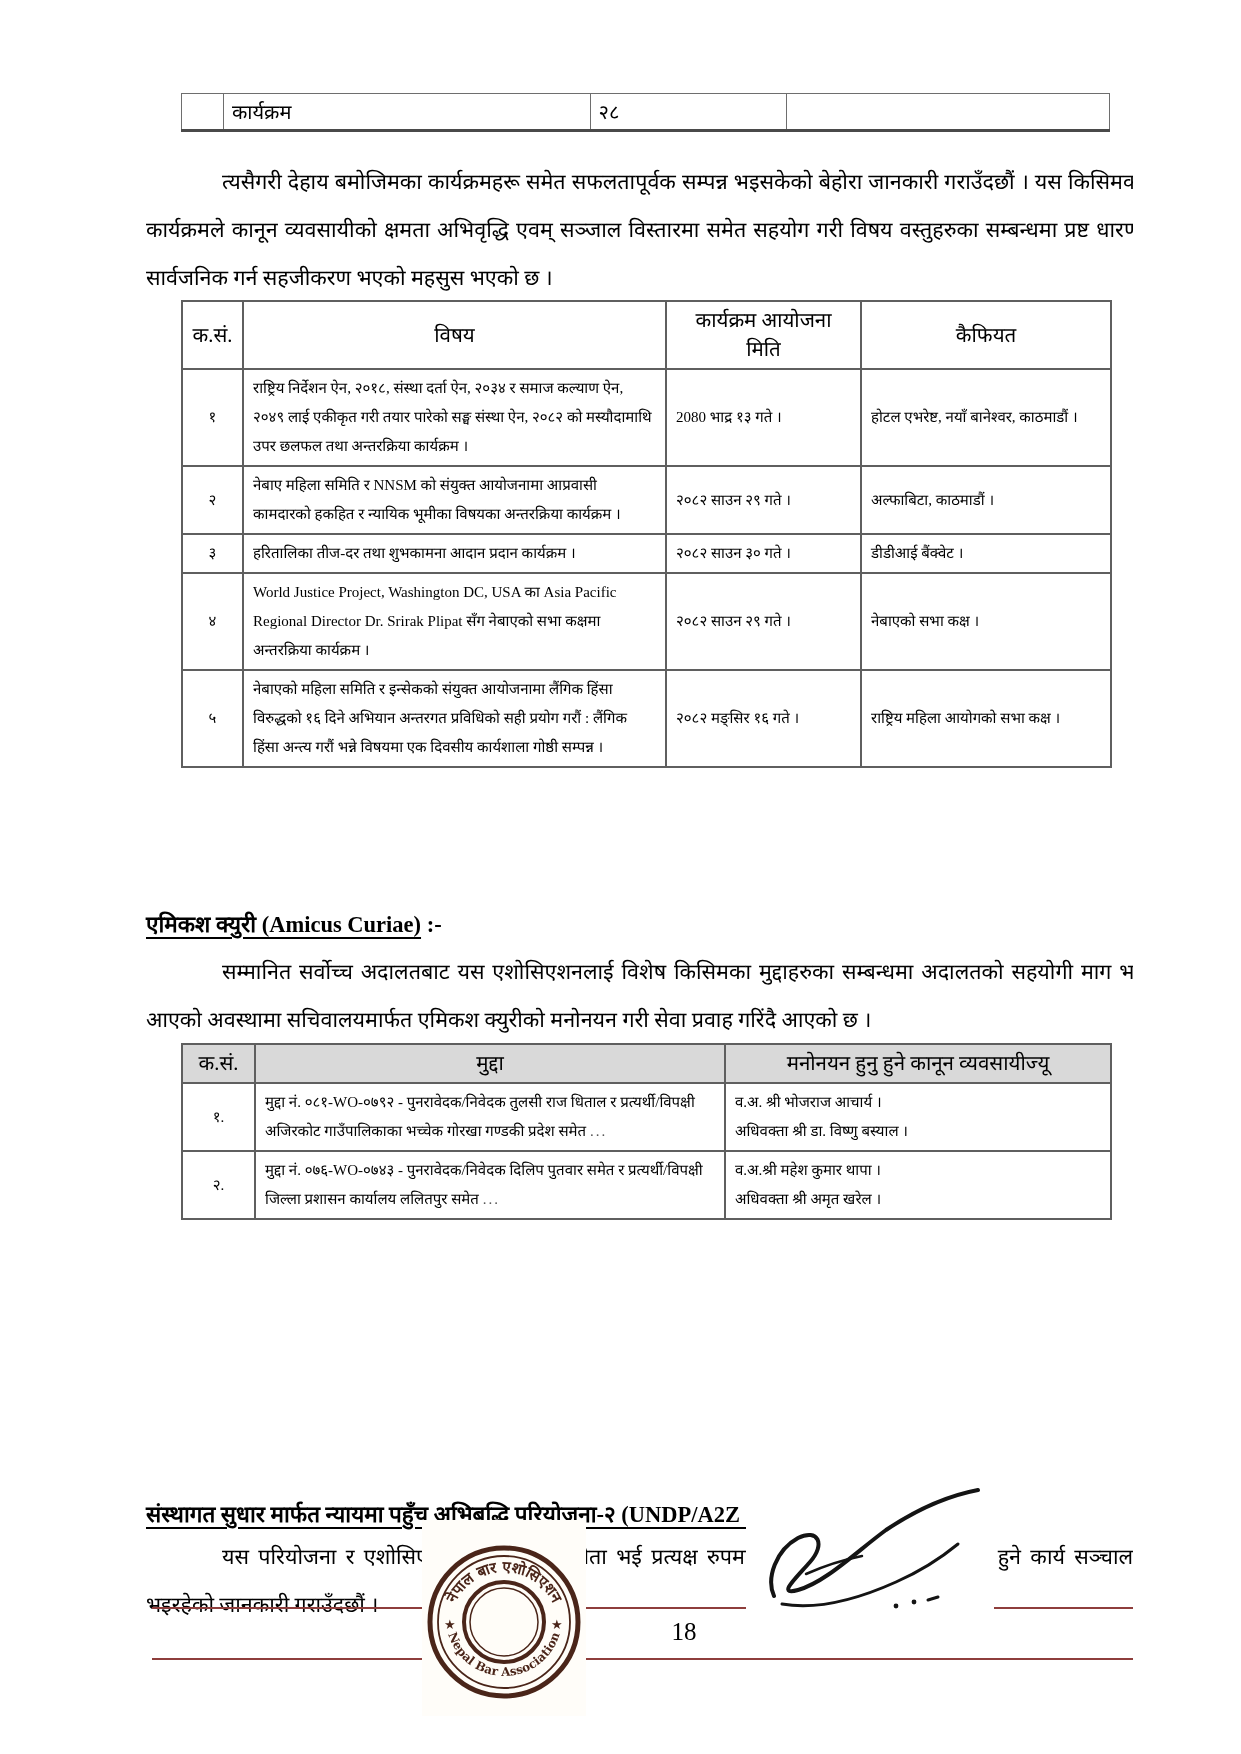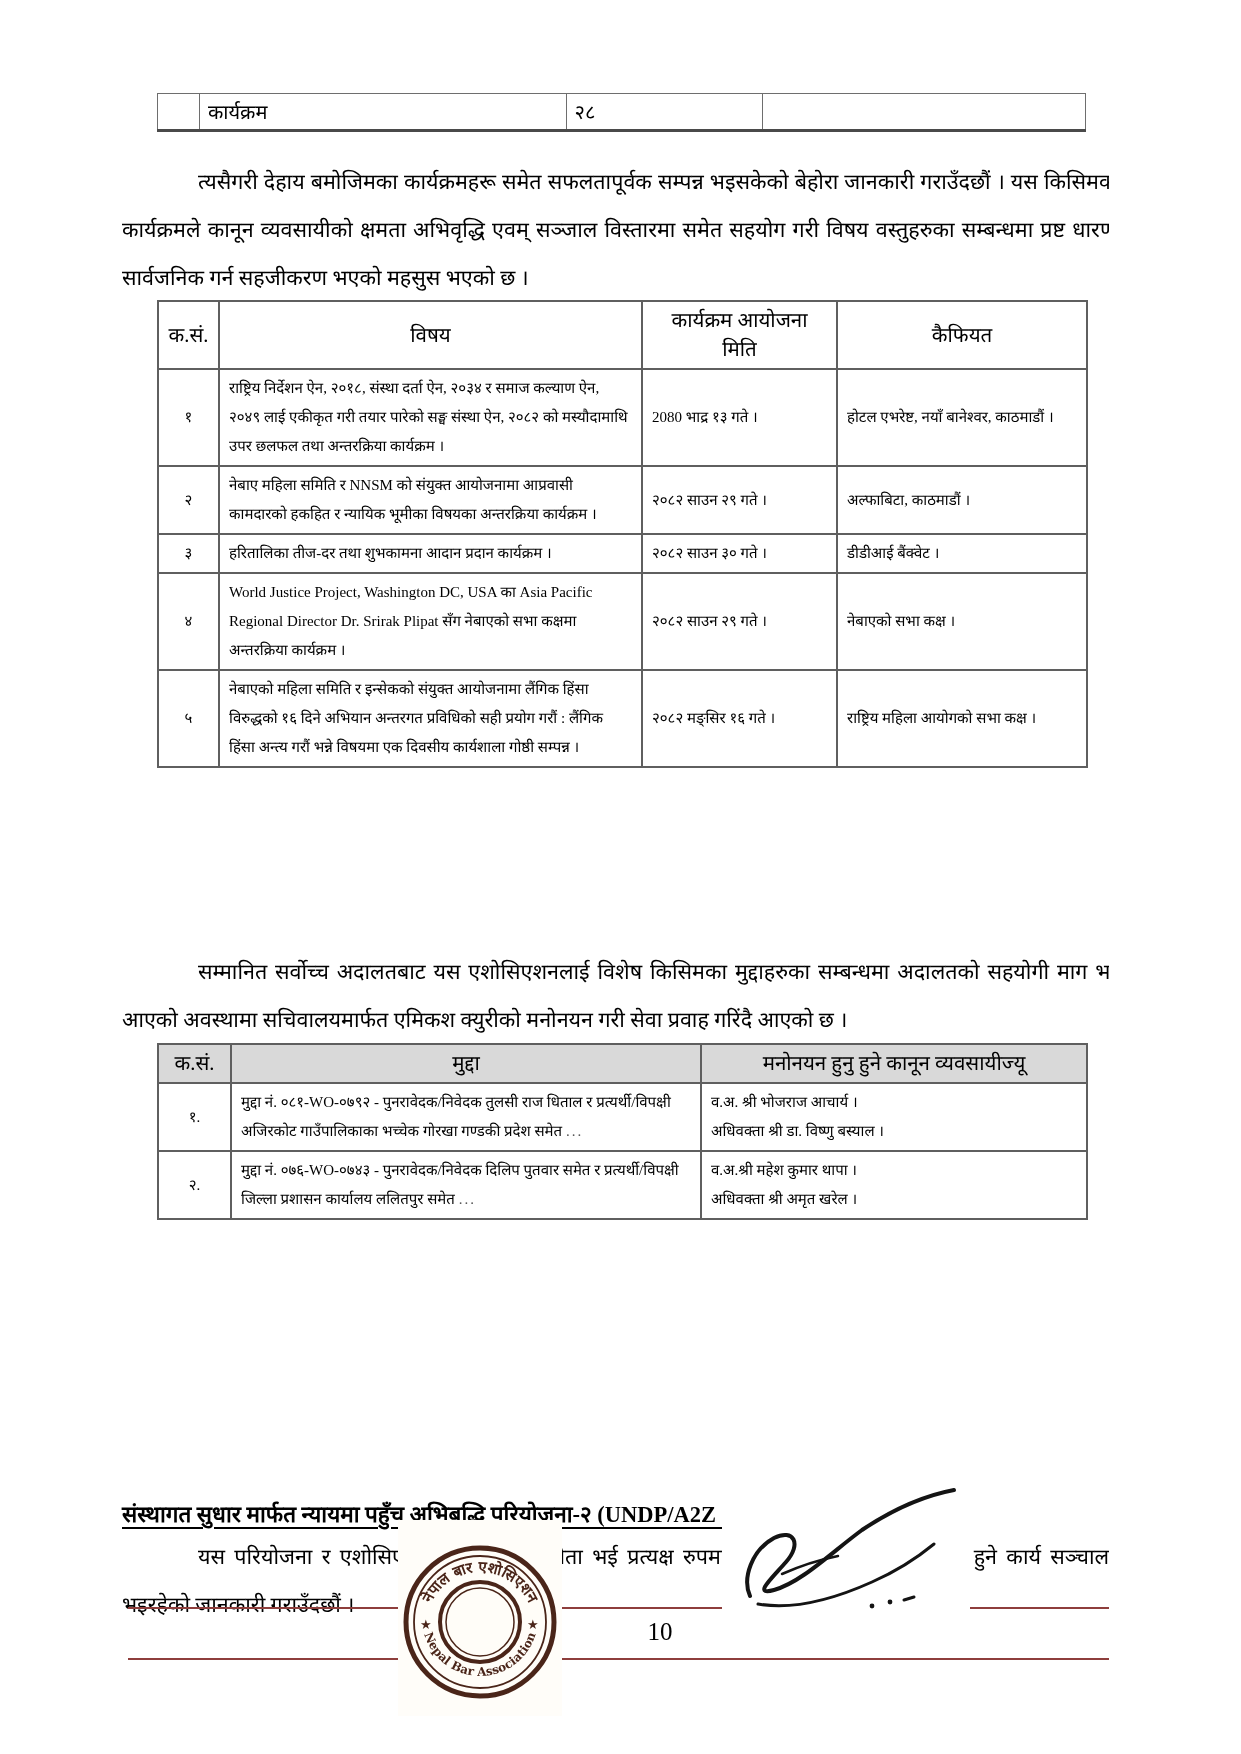--- a/index.html
+++ b/index.html
@@ -1,18 +1,18 @@
 <!DOCTYPE html>
 <html><head>
 <meta charset="utf-8">
 <style>
   * { margin:0; padding:0; box-sizing:border-box; }
   html,body { background:#ffffff; }
   body { font-family:"Liberation Serif","DejaVu Serif",serif; color:#000; }
-  .page { position:relative; width:1109px; height:1754px; background:#fff; overflow:hidden; }
+  .page { position:relative; width:1109px; height:1754px; background:#fff; overflow:hidden;margin-left:24px; }
 
   
   .para { position:absolute; left:122px; width:999px; font-size:21.5px; line-height:48px;
           text-align:justify; font-weight:normal; }
   .para .indent { display:inline-block; width:76px; }
 
   
   .cont-table { position:absolute; left:157px; top:93px; width:929px; border-collapse:collapse; }
   .cont-table td { border:1.5px solid #6e6e6e; border-bottom:3px solid #4a4a4a; height:37px;
                    font-size:20px; padding:2px 8px; vertical-align:middle; }
@@ -98,20 +98,21 @@
     </tr>
     <tr>
       <td class="col-sn">५</td>
       <td>नेबाएको महिला समिति र इन्सेकको संयुक्त आयोजनामा लैंगिक हिंसा विरुद्धको १६ दिने अभियान अन्तरगत प्रविधिको सही प्रयोग गरौं : लैंगिक हिंसा अन्त्य गरौं भन्ने विषयमा एक दिवसीय कार्यशाला गोष्ठी सम्पन्न ।</td>
       <td>२०८२ मङ्सिर १६ गते ।</td>
       <td>राष्ट्रिय महिला आयोगको सभा कक्ष ।</td>
     </tr>
   </tbody>
     </table>
 
+  <div class="sec-heading" style="top:908px"><span class="u">एमिकश क्युरी (Amicus Curiae)</span><span> :-</span></div>
 
   <div class="para" style="top:948px"><span class="indent"></span><span>सम्मानित सर्वोच्च अदालतबाट यस एशोसिएशनलाई विशेष किसिमका मुद्दाहरुका सम्बन्धमा अदालतको सहयोगी माग भई आएको अवस्थामा सचिवालयमार्फत एमिकश क्युरीको मनोनयन गरी सेवा प्रवाह गरिंदै आएको छ ।</span></div>
 
   <table class="doc tbl2" style="top:1043px">
     <colgroup>
         <col style="width:73px">
         <col style="width:470px">
         <col style="width:386px">
       </colgroup>
     <tbody>
@@ -140,21 +141,21 @@
     </table>
 
 
   <div class="sec-heading" style="top:1498px"><span class="u">संस्थागत सुधार मार्फत न्यायमा पहुँच अभिबृद्धि परियोजना-२ (UNDP/A2Z Project II)</span></div>
 
   <div class="para" style="top:1533px"><span class="indent"></span><span>यस परियोजना र एशोसिएशनका बीचमा सम्झौता भई प्रत्यक्ष रुपमा कानून व्यवसायीहरूलाई लाभ हुने कार्य सञ्चालन भइरहेको जानकारी गराउँदछौं ।</span></div>
 
   <div class="rule" style="top:1607px"></div>
   <div class="rule" style="top:1658px"></div>
 
-  <div class="page-number">10</div>
+  <div class="page-number">18</div>
 
   <div class="stamp-wrap">
     <svg width="160" height="192" viewBox="0 0 160 192">
       <defs>
         <path id="arcTop" d="M 26,104 A 54,54 0 0 1 134,104" fill="none"></path>
         <path id="arcBot" d="M 22,96 A 58,58 0 0 0 138,96" fill="none"></path>
       </defs>
       <circle cx="80" cy="100" r="74" fill="#fffdf8" stroke="#4a2519" stroke-width="5"></circle>
       <circle cx="80" cy="100" r="66" fill="none" stroke="#4a2519" stroke-width="1.8"></circle>
       <circle cx="80" cy="100" r="40" fill="none" stroke="#4a2519" stroke-width="4"></circle>

